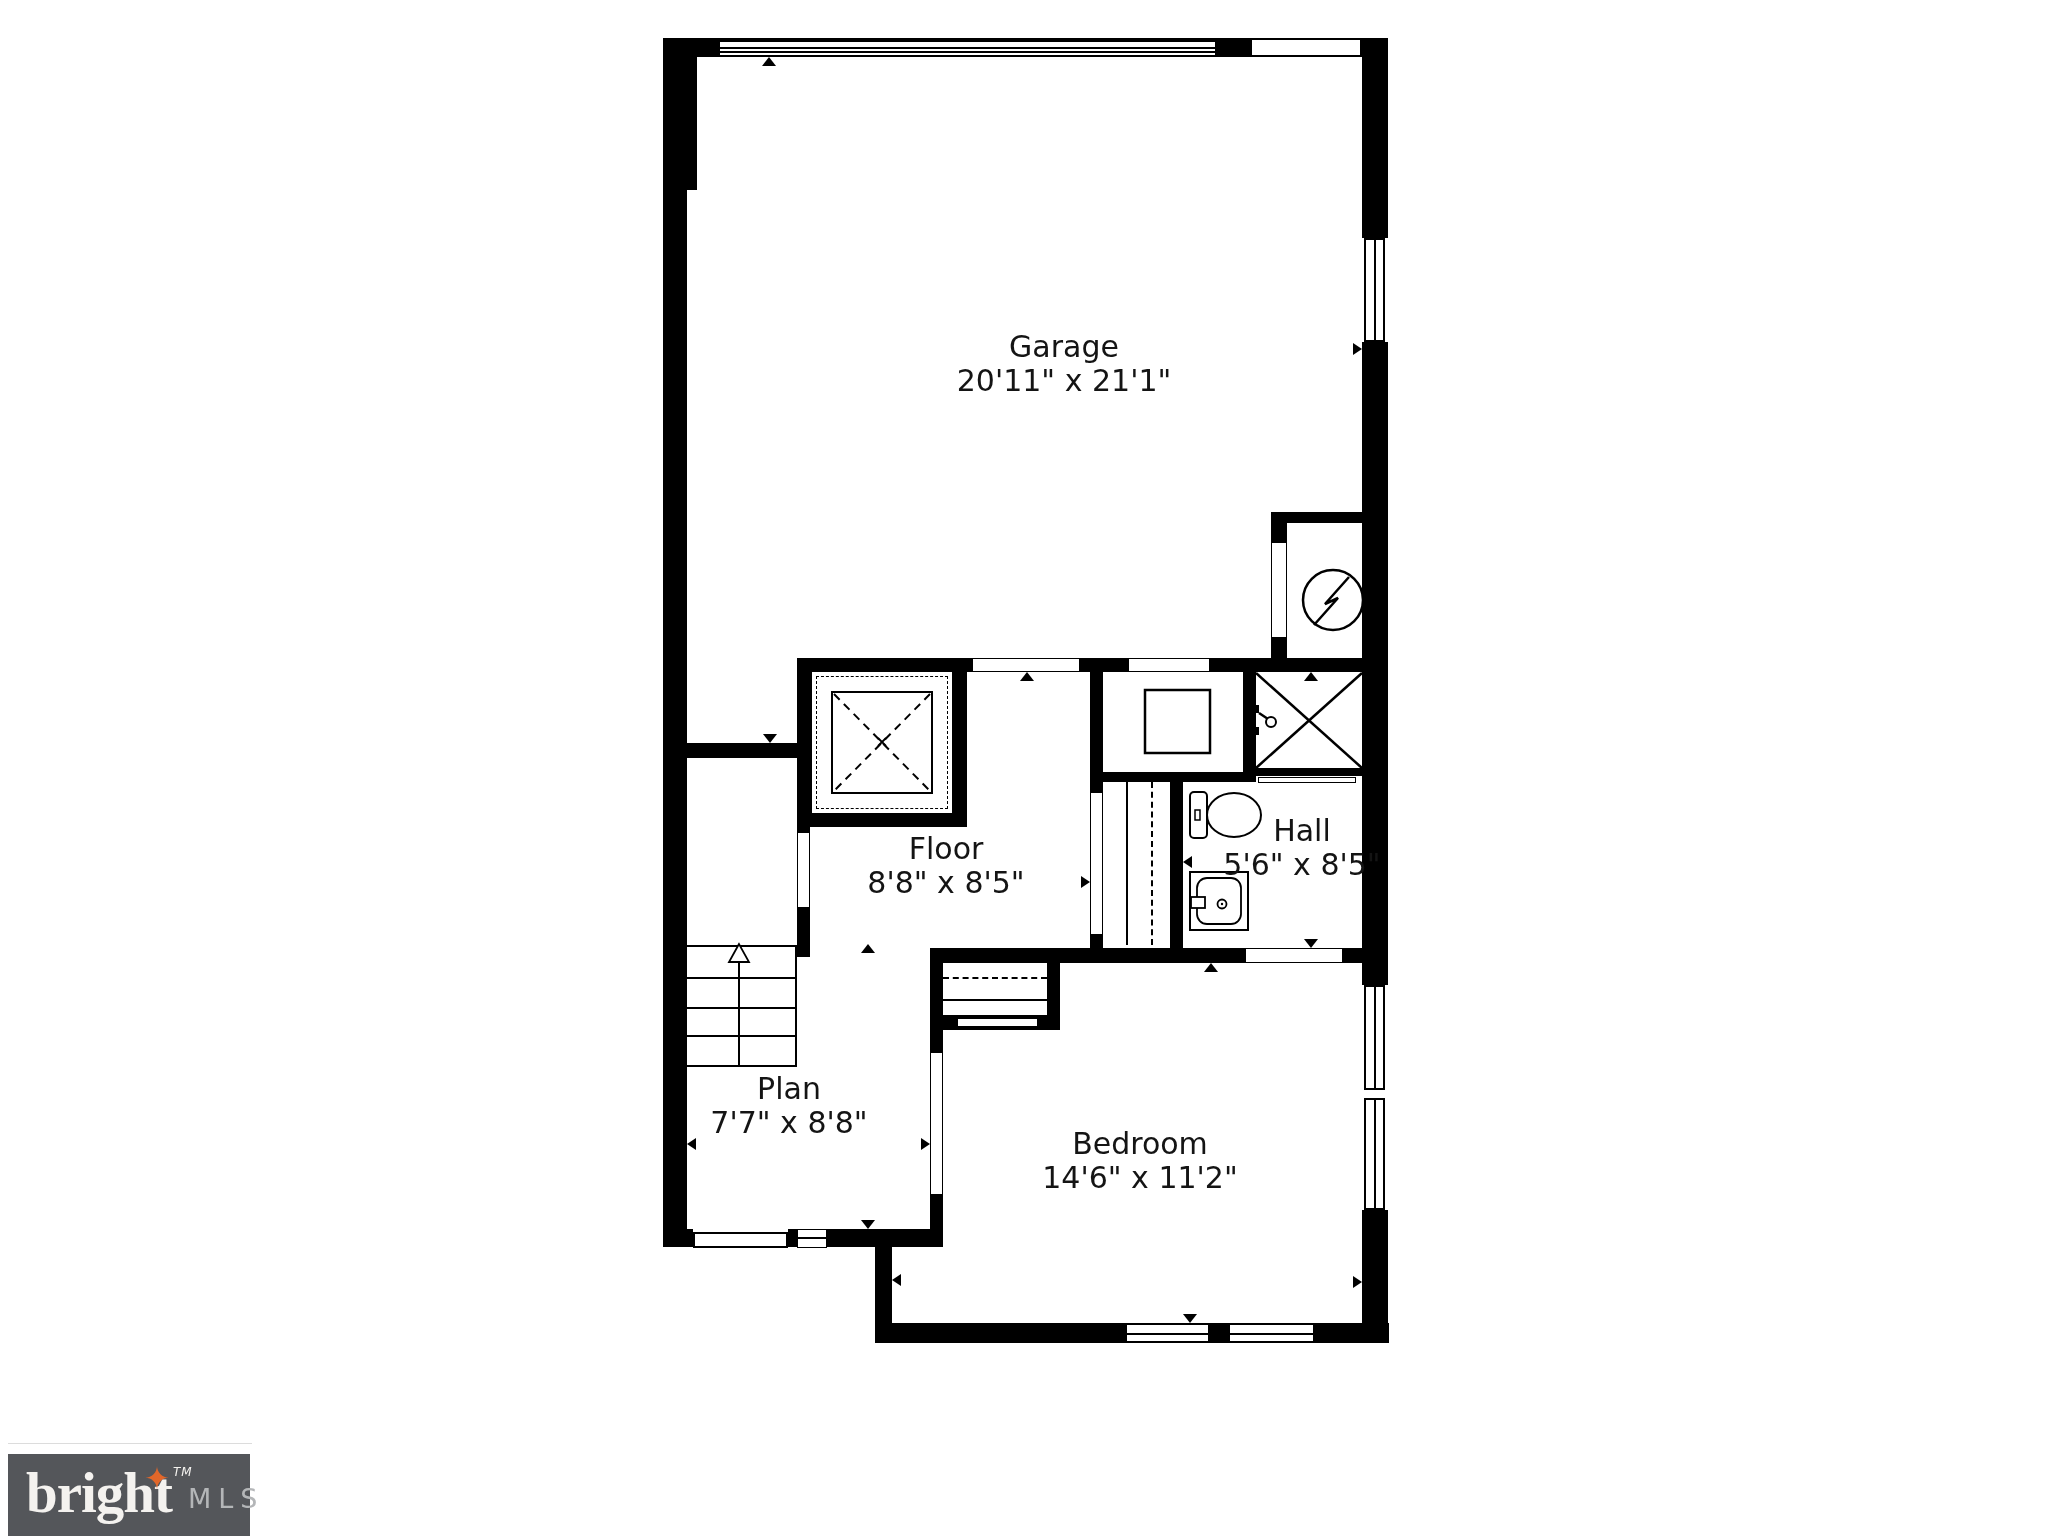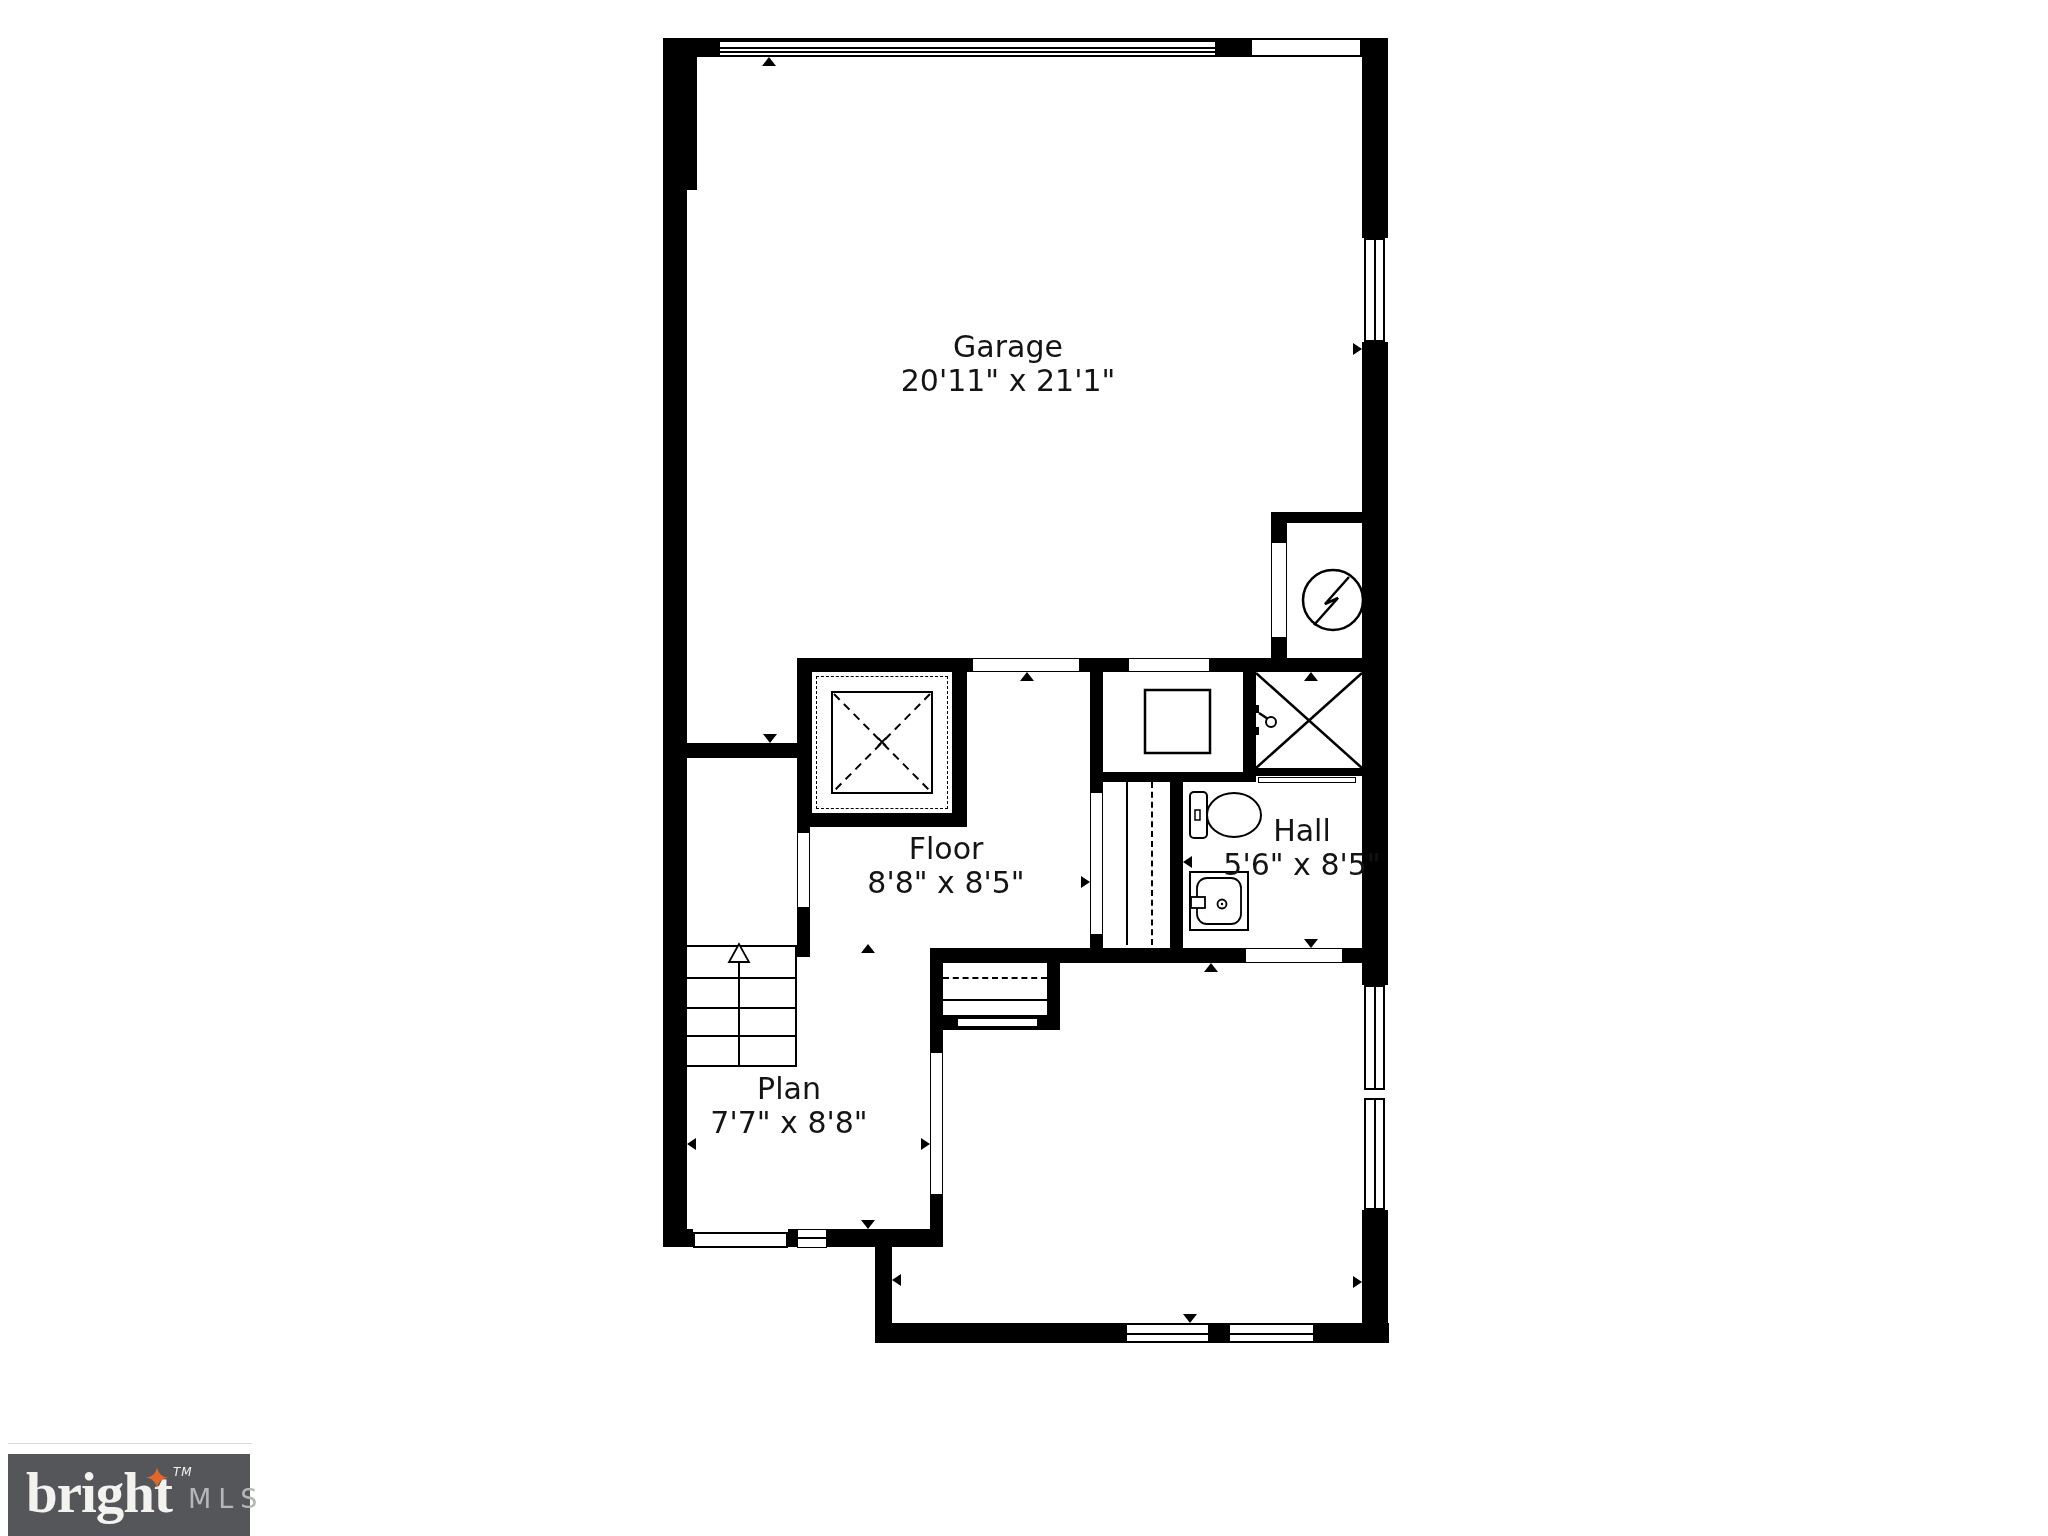--- a/index.html
+++ b/index.html
@@ -204,35 +204,39 @@
   <div class="tri tu" style="left:861px;top:944px"></div>
   <div class="tri td" style="left:1304px;top:939px"></div>
   <div class="tri tu" style="left:1204px;top:963px"></div>
   <div class="tri tl" style="left:687px;top:1138px"></div>
   <div class="tri tr" style="left:921px;top:1138px"></div>
   <div class="tri td" style="left:861px;top:1220px"></div>
   <div class="tri tl" style="left:892px;top:1274px"></div>
   <div class="tri tr" style="left:1353px;top:1276px"></div>
   <div class="tri td" style="left:1183px;top:1314px"></div>
 
-  <div class="room-label" style="left:1008px;top:364px">
+  <div class="room-label" style="left:1064px;top:364px">
     <div>Garage</div>
     <div>20'11" x 21'1"</div>
   </div>
   <div class="room-label" style="left:946px;top:866px">
     <div>Floor</div>
     <div>8'8" x 8'5"</div>
   </div>
   <div class="room-label" style="left:1302px;top:848px">
     <div>Hall</div>
     <div>5'6" x 8'5"</div>
   </div>
   <div class="room-label" style="left:789px;top:1106px">
     <div>Plan</div>
     <div>7'7" x 8'8"</div>
+  </div>
+  <div class="room-label" style="left:1140px;top:1161px">
+    <div>Bedroom</div>
+    <div>14'6" x 11'2"</div>
   </div>
 
 
   <div id="logo-rule"></div>
   <div id="logo-box" style="background: rgb(84, 86, 90);">
     <div id="logo-brand" style="color: rgb(244, 242, 239);">bright</div>
     <div id="logo-star" style="color: rgb(226, 103, 42);">✦</div>
     <div id="logo-tm" style="color: rgb(244, 242, 239);">TM</div>
     <div id="logo-mls" style="color: rgb(180, 182, 184);">MLS</div>
   </div>

